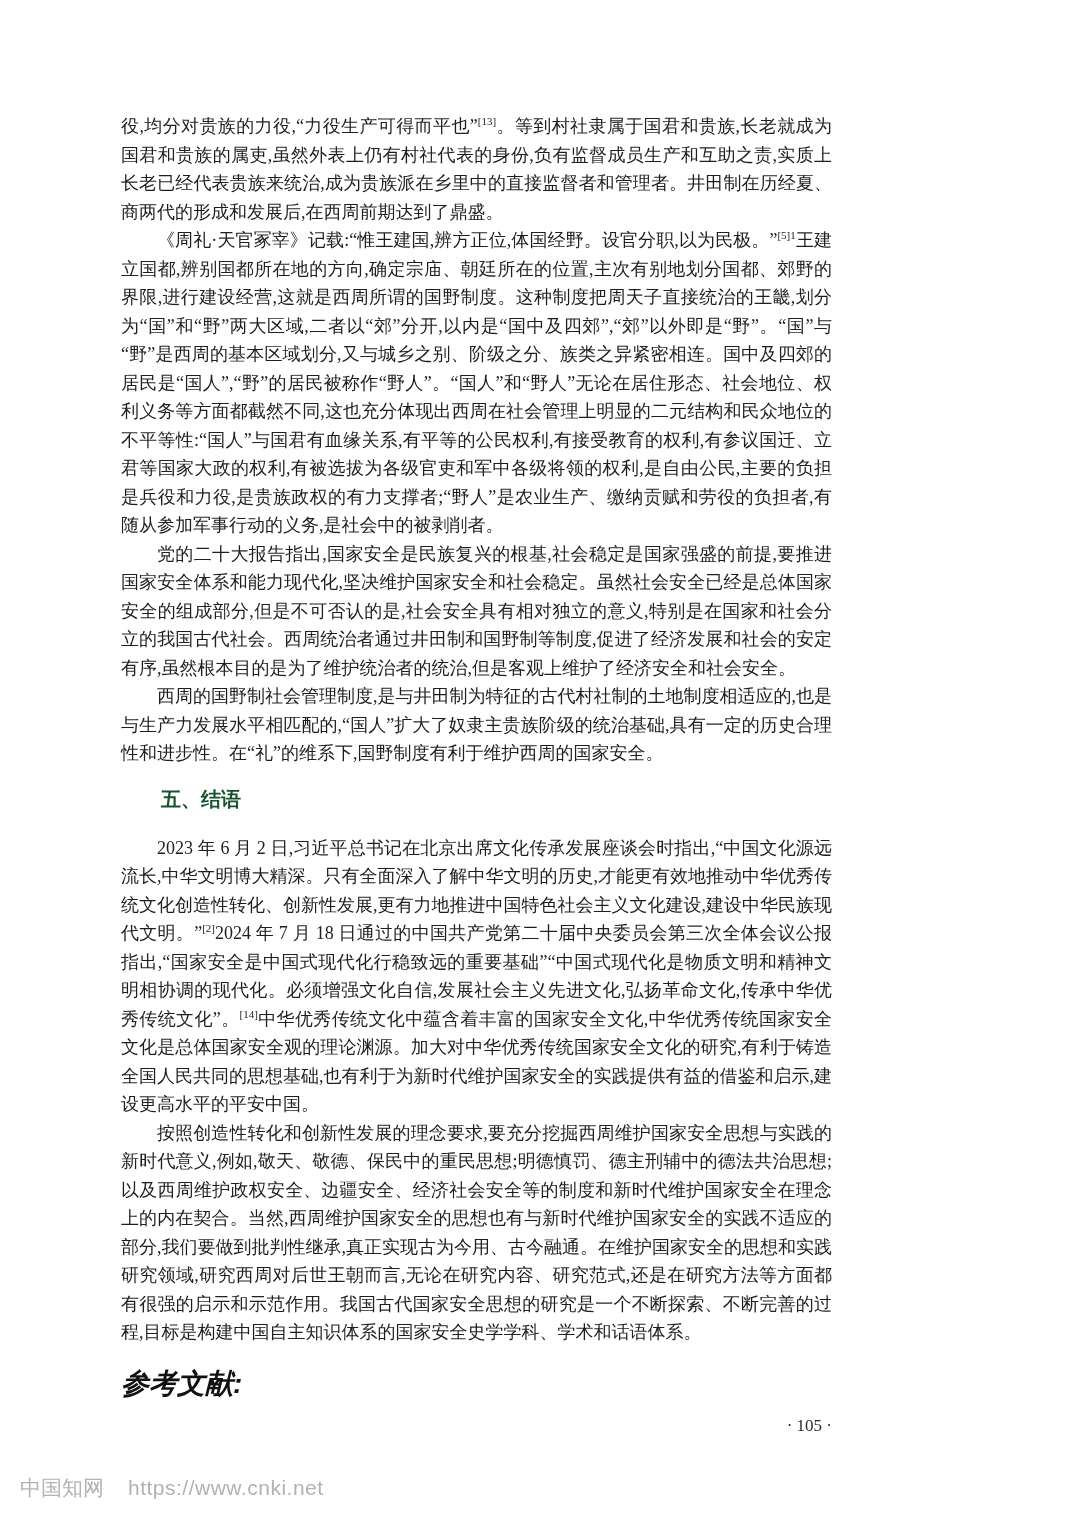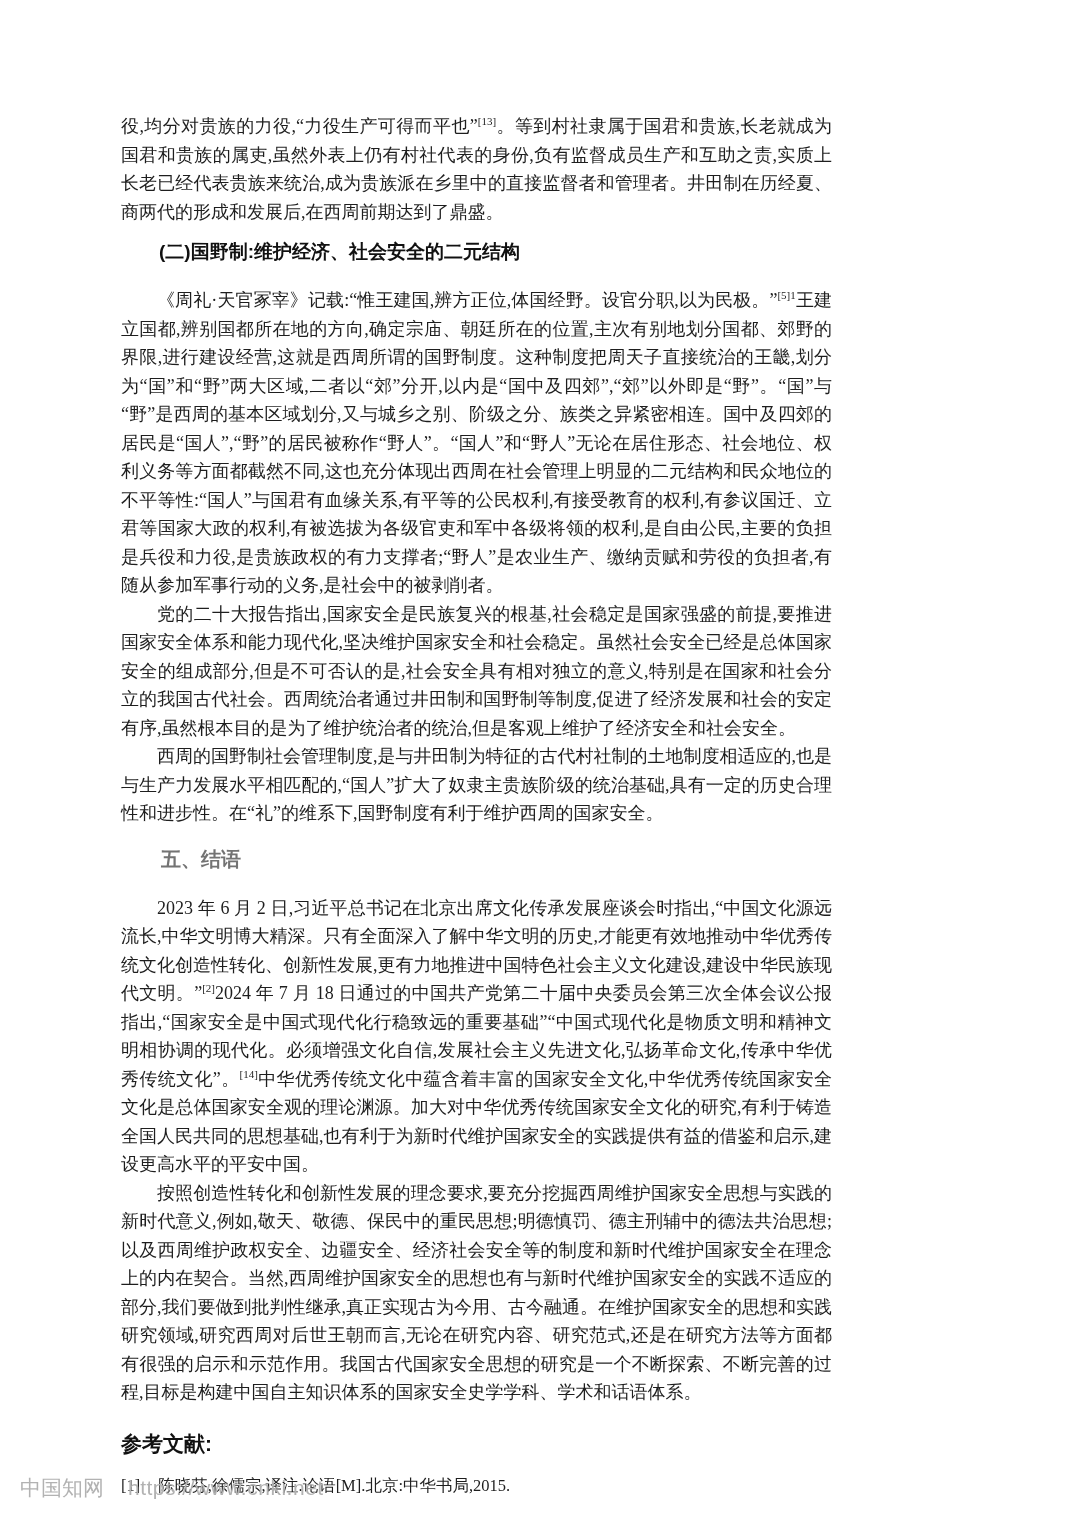--- a/index.html
+++ b/index.html
@@ -45,31 +45,32 @@
     font-weight: bold;
     color: #111111;
     text-indent: 2em;
   }
   .sec-heading {
     margin: 16px 0 20px 0;
     font-family: "Liberation Sans", "DejaVu Sans", sans-serif;
     font-size: 20px;
     line-height: 30px;
     font-weight: bold;
-    color: #737373;
+    color: #14532d;
     text-indent: 2em;
   }
   .refs-title {
     margin: 22px 0 14px 0;
     font-family: "Liberation Sans", "DejaVu Sans", sans-serif;
-    font-size: 21px;
+    font-size: 28px;
     line-height: 30px;
     font-weight: bold;
     color: #111111;
     text-indent: 0;
+    font-style: italic;
   }
   .ref {
     margin: 0;
     font-size: 16.5px;
     line-height: 26px;
     color: #1e1e1e;
     text-align: left;
   }
   .ref .ref-label { margin-right: 18px; }
   .page-number {
@@ -90,27 +91,26 @@
     white-space: nowrap;
   }
   .watermark .url { margin-left: 24px; letter-spacing: 0.5px; }
 </style>
 </head>
 <body>
 
 <div class="page">
   <main class="content">
       <p class="para no-indent"><span class="run">役,均分对贵族的力役,“力役生产可得而平也”</span><sup class="cite">[13]</sup><span class="run">。等到村社隶属于国君和贵族,长老就成为国君和贵族的属吏,虽然外表上仍有村社代表的身份,负有监督成员生产和互助之责,实质上长老已经代表贵族来统治,成为贵族派在乡里中的直接监督者和管理者。井田制在历经夏、商两代的形成和发展后,在西周前期达到了鼎盛。</span></p>
-      <h3 class="subsec-heading">(二)国野制:维护经济、社会安全的二元结构</h3>
       <p class="para"><span class="run">《周礼·天官冢宰》记载:“惟王建国,辨方正位,体国经野。设官分职,以为民极。”</span><sup class="cite">[5]1</sup><span class="run">王建立国都,辨别国都所在地的方向,确定宗庙、朝廷所在的位置,主次有别地划分国都、郊野的界限,进行建设经营,这就是西周所谓的国野制度。这种制度把周天子直接统治的王畿,划分为“国”和“野”两大区域,二者以“郊”分开,以内是“国中及四郊”,“郊”以外即是“野”。“国”与“野”是西周的基本区域划分,又与城乡之别、阶级之分、族类之异紧密相连。国中及四郊的居民是“国人”,“野”的居民被称作“野人”。“国人”和“野人”无论在居住形态、社会地位、权利义务等方面都截然不同,这也充分体现出西周在社会管理上明显的二元结构和民众地位的不平等性:“国人”与国君有血缘关系,有平等的公民权利,有接受教育的权利,有参议国迁、立君等国家大政的权利,有被选拔为各级官吏和军中各级将领的权利,是自由公民,主要的负担是兵役和力役,是贵族政权的有力支撑者;“野人”是农业生产、缴纳贡赋和劳役的负担者,有随从参加军事行动的义务,是社会中的被剥削者。</span></p>
       <p class="para"><span class="run">党的二十大报告指出,国家安全是民族复兴的根基,社会稳定是国家强盛的前提,要推进国家安全体系和能力现代化,坚决维护国家安全和社会稳定。虽然社会安全已经是总体国家安全的组成部分,但是不可否认的是,社会安全具有相对独立的意义,特别是在国家和社会分立的我国古代社会。西周统治者通过井田制和国野制等制度,促进了经济发展和社会的安定有序,虽然根本目的是为了维护统治者的统治,但是客观上维护了经济安全和社会安全。</span></p>
       <p class="para"><span class="run">西周的国野制社会管理制度,是与井田制为特征的古代村社制的土地制度相适应的,也是与生产力发展水平相匹配的,“国人”扩大了奴隶主贵族阶级的统治基础,具有一定的历史合理性和进步性。在“礼”的维系下,国野制度有利于维护西周的国家安全。</span></p>
       <h2 class="sec-heading">五、结语</h2>
       <p class="para"><span class="run">2023 年 6 月 2 日,习近平总书记在北京出席文化传承发展座谈会时指出,“中国文化源远流长,中华文明博大精深。只有全面深入了解中华文明的历史,才能更有效地推动中华优秀传统文化创造性转化、创新性发展,更有力地推进中国特色社会主义文化建设,建设中华民族现代文明。”</span><sup class="cite">[2]</sup><span class="run">2024 年 7 月 18 日通过的中国共产党第二十届中央委员会第三次全体会议公报指出,“国家安全是中国式现代化行稳致远的重要基础”“中国式现代化是物质文明和精神文明相协调的现代化。必须增强文化自信,发展社会主义先进文化,弘扬革命文化,传承中华优秀传统文化”。</span><sup class="cite">[14]</sup><span class="run">中华优秀传统文化中蕴含着丰富的国家安全文化,中华优秀传统国家安全文化是总体国家安全观的理论渊源。加大对中华优秀传统国家安全文化的研究,有利于铸造全国人民共同的思想基础,也有利于为新时代维护国家安全的实践提供有益的借鉴和启示,建设更高水平的平安中国。</span></p>
       <p class="para"><span class="run">按照创造性转化和创新性发展的理念要求,要充分挖掘西周维护国家安全思想与实践的新时代意义,例如,敬天、敬德、保民中的重民思想;明德慎罚、德主刑辅中的德法共治思想;以及西周维护政权安全、边疆安全、经济社会安全等的制度和新时代维护国家安全在理念上的内在契合。当然,西周维护国家安全的思想也有与新时代维护国家安全的实践不适应的部分,我们要做到批判性继承,真正实现古为今用、古今融通。在维护国家安全的思想和实践研究领域,研究西周对后世王朝而言,无论在研究内容、研究范式,还是在研究方法等方面都有很强的启示和示范作用。我国古代国家安全思想的研究是一个不断探索、不断完善的过程,目标是构建中国自主知识体系的国家安全史学学科、学术和话语体系。</span></p>
       <h3 class="refs-title">参考文献:</h3>
-      <p class="ref"><span class="ref-label">[1]</span><span class="ref-text">陈晓芬,徐儒宗,译注.论语[M].北京:中华书局,2015.</span></p>
     </main>
+  <div class="page-number">· 105 ·</div>
 </div>
 
 <footer class="watermark">
   <span class="brand">中国知网</span><span class="url">https://www.cnki.net</span>
 </footer>
 
 </body></html>

